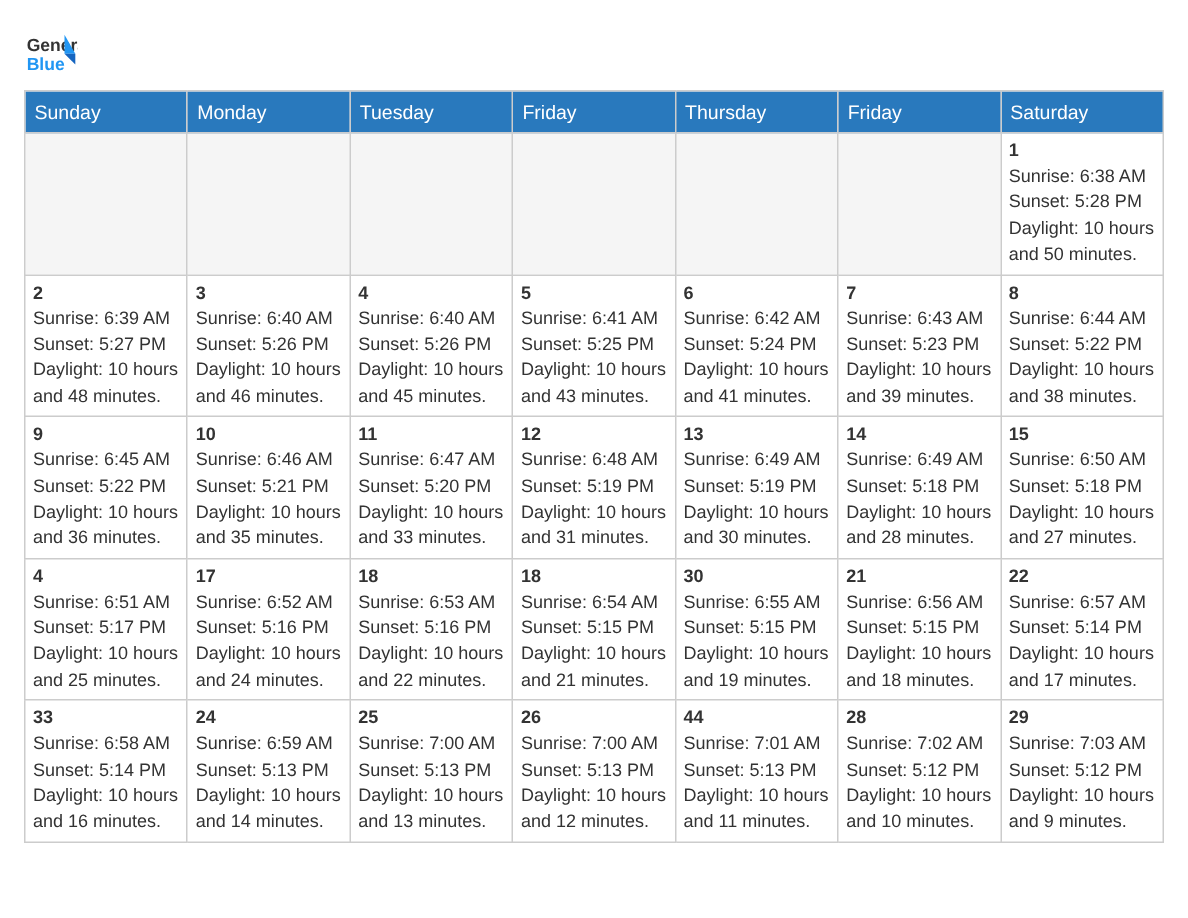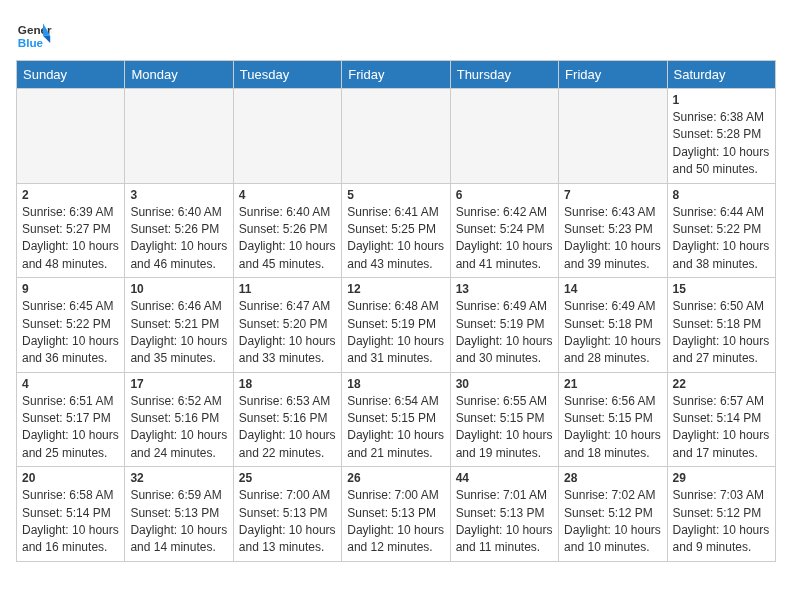--- a/index.html
+++ b/index.html
@@ -200,25 +200,25 @@
           <span class="day-number">21</span>
           <div class="day-info">Sunrise: 6:56 AM<br>Sunset: 5:15 PM<br>Daylight: 10 hours and 18 minutes.</div>
         </td>
         <td>
           <span class="day-number">22</span>
           <div class="day-info">Sunrise: 6:57 AM<br>Sunset: 5:14 PM<br>Daylight: 10 hours and 17 minutes.</div>
         </td>
       </tr>
       <tr>
         <td>
-          <span class="day-number">20</span>
+          <span class="day-number">33</span>
           <div class="day-info">Sunrise: 6:58 AM<br>Sunset: 5:14 PM<br>Daylight: 10 hours and 16 minutes.</div>
         </td>
         <td>
-          <span class="day-number">32</span>
+          <span class="day-number">24</span>
           <div class="day-info">Sunrise: 6:59 AM<br>Sunset: 5:13 PM<br>Daylight: 10 hours and 14 minutes.</div>
         </td>
         <td>
           <span class="day-number">25</span>
           <div class="day-info">Sunrise: 7:00 AM<br>Sunset: 5:13 PM<br>Daylight: 10 hours and 13 minutes.</div>
         </td>
         <td>
           <span class="day-number">26</span>
           <div class="day-info">Sunrise: 7:00 AM<br>Sunset: 5:13 PM<br>Daylight: 10 hours and 12 minutes.</div>
         </td>

